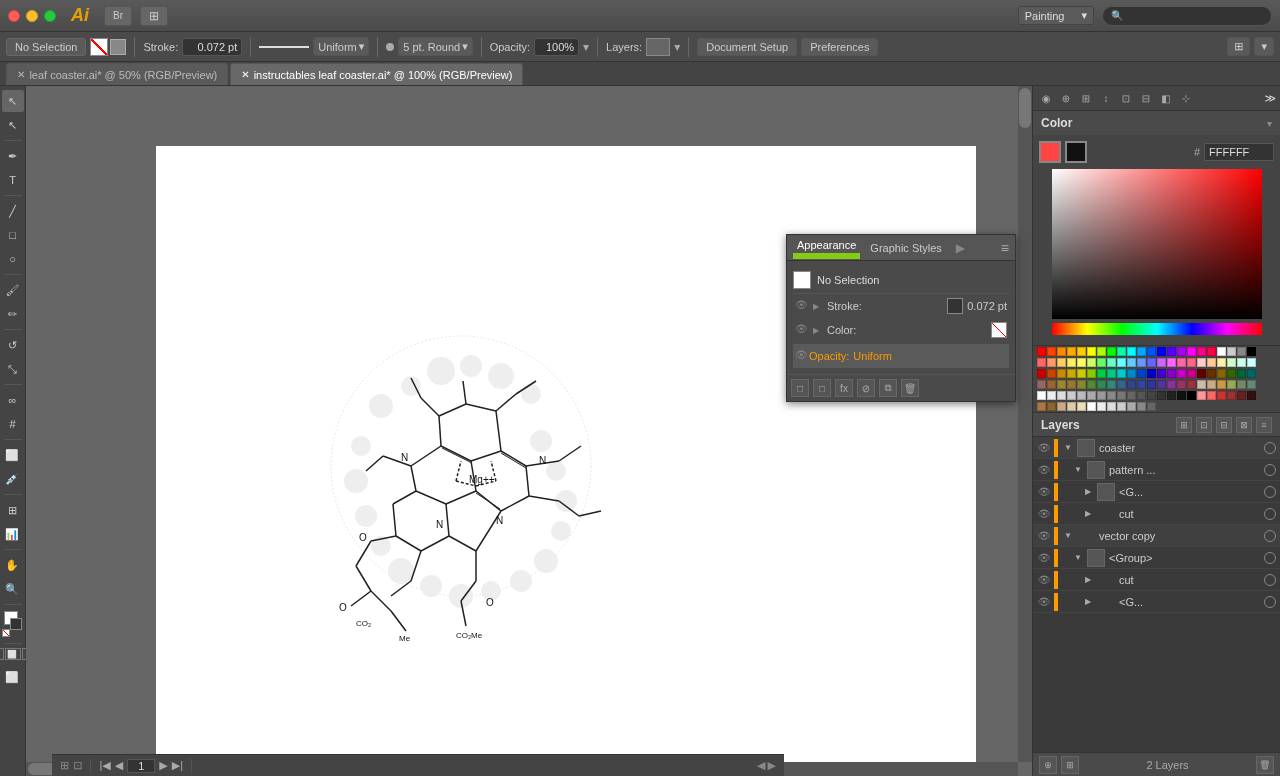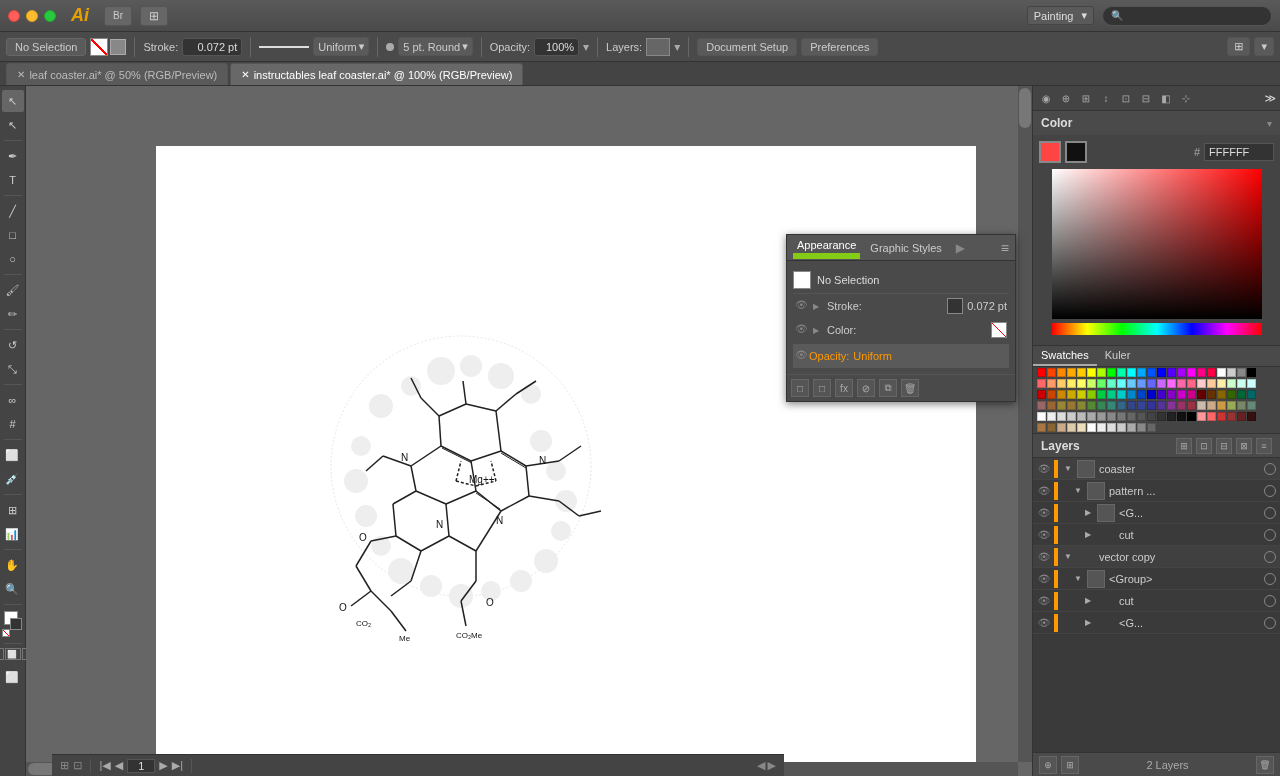--- a/index.html
+++ b/index.html
@@ -15,21 +15,21 @@
       gap: 8px;
       border-bottom: 1px solid #333;
     }
     .traffic-lights { display: flex; gap: 6px; align-items: center; }
     .tl { width: 12px; height: 12px; border-radius: 50%; }
     .tl-close { background: #ff5f57; border: 1px solid #e0443e; }
     .tl-min { background: #ffbd2e; border: 1px solid #dea123; }
     .tl-max { background: #28c940; border: 1px solid #1aab29; }
     .app-icon { width: 32px; height: 32px; display: flex; align-items: center; justify-content: center; color: #e8a000; font-size: 18px; font-weight: bold; font-style: italic; }
     .bridge-btn { width: 28px; height: 20px; background: #666; border: 1px solid #555; border-radius: 3px; display: flex; align-items: center; justify-content: center; color: #ccc; font-size: 10px; cursor: pointer; }
-    .workspace-dropdown { margin-left: auto; display: flex; align-items: center; gap: 8px; background: #5a5a5a; border: 1px solid #444; border-radius: 3px; padding: 2px 6px; cursor: pointer; color: #ddd; font-size: 11px; }
+    .workspace-dropdown { margin-left: auto; display: flex; align-items: center; gap: 17px; background: #5a5a5a; border: 1px solid #444; border-radius: 3px; padding: 2px 6px; cursor: pointer; color: #ddd; font-size: 11px; }
     .search-box { width: 170px; height: 20px; background: #333; border: 1px solid #555; border-radius: 10px; padding: 0 8px; color: #aaa; font-size: 11px; display: flex; align-items: center; }
     .search-icon-inner { color: #888; font-size: 10px; }
 
     
     #toolbar {
       height: 30px;
       background: #4a4a4a;
       border-bottom: 1px solid #333;
       display: flex;
       align-items: center;
@@ -659,24 +659,20 @@
             <span class="hash-symbol">#</span>
             <input class="hex-input" value="FFFFFF" style="">
           </div>
         </div>
         <div class="color-gradient"></div>
         <div class="color-spectrum"></div>
       </div>
     </div>
 
     <div class="panel">
-      <div class="swatches-tabs">
-        <div class="sw-tab active">Swatches</div>
-        <div class="sw-tab">Kuler</div>
-      </div>
       <div id="swatches-content">
 
       <div style="display: flex; gap: 1px; padding: 1px 4px;">
             <div style="width: 9px; height: 9px; background: rgb(255, 0, 0); cursor: pointer; border: 0.5px solid rgba(0, 0, 0, 0.2);"></div>
             <div style="width: 9px; height: 9px; background: rgb(255, 68, 0); cursor: pointer; border: 0.5px solid rgba(0, 0, 0, 0.2);"></div>
             <div style="width: 9px; height: 9px; background: rgb(255, 136, 0); cursor: pointer; border: 0.5px solid rgba(0, 0, 0, 0.2);"></div>
             <div style="width: 9px; height: 9px; background: rgb(255, 170, 0); cursor: pointer; border: 0.5px solid rgba(0, 0, 0, 0.2);"></div>
             <div style="width: 9px; height: 9px; background: rgb(255, 204, 0); cursor: pointer; border: 0.5px solid rgba(0, 0, 0, 0.2);"></div>
             <div style="width: 9px; height: 9px; background: rgb(255, 255, 0); cursor: pointer; border: 0.5px solid rgba(0, 0, 0, 0.2);"></div>
             <div style="width: 9px; height: 9px; background: rgb(170, 255, 0); cursor: pointer; border: 0.5px solid rgba(0, 0, 0, 0.2);"></div>

